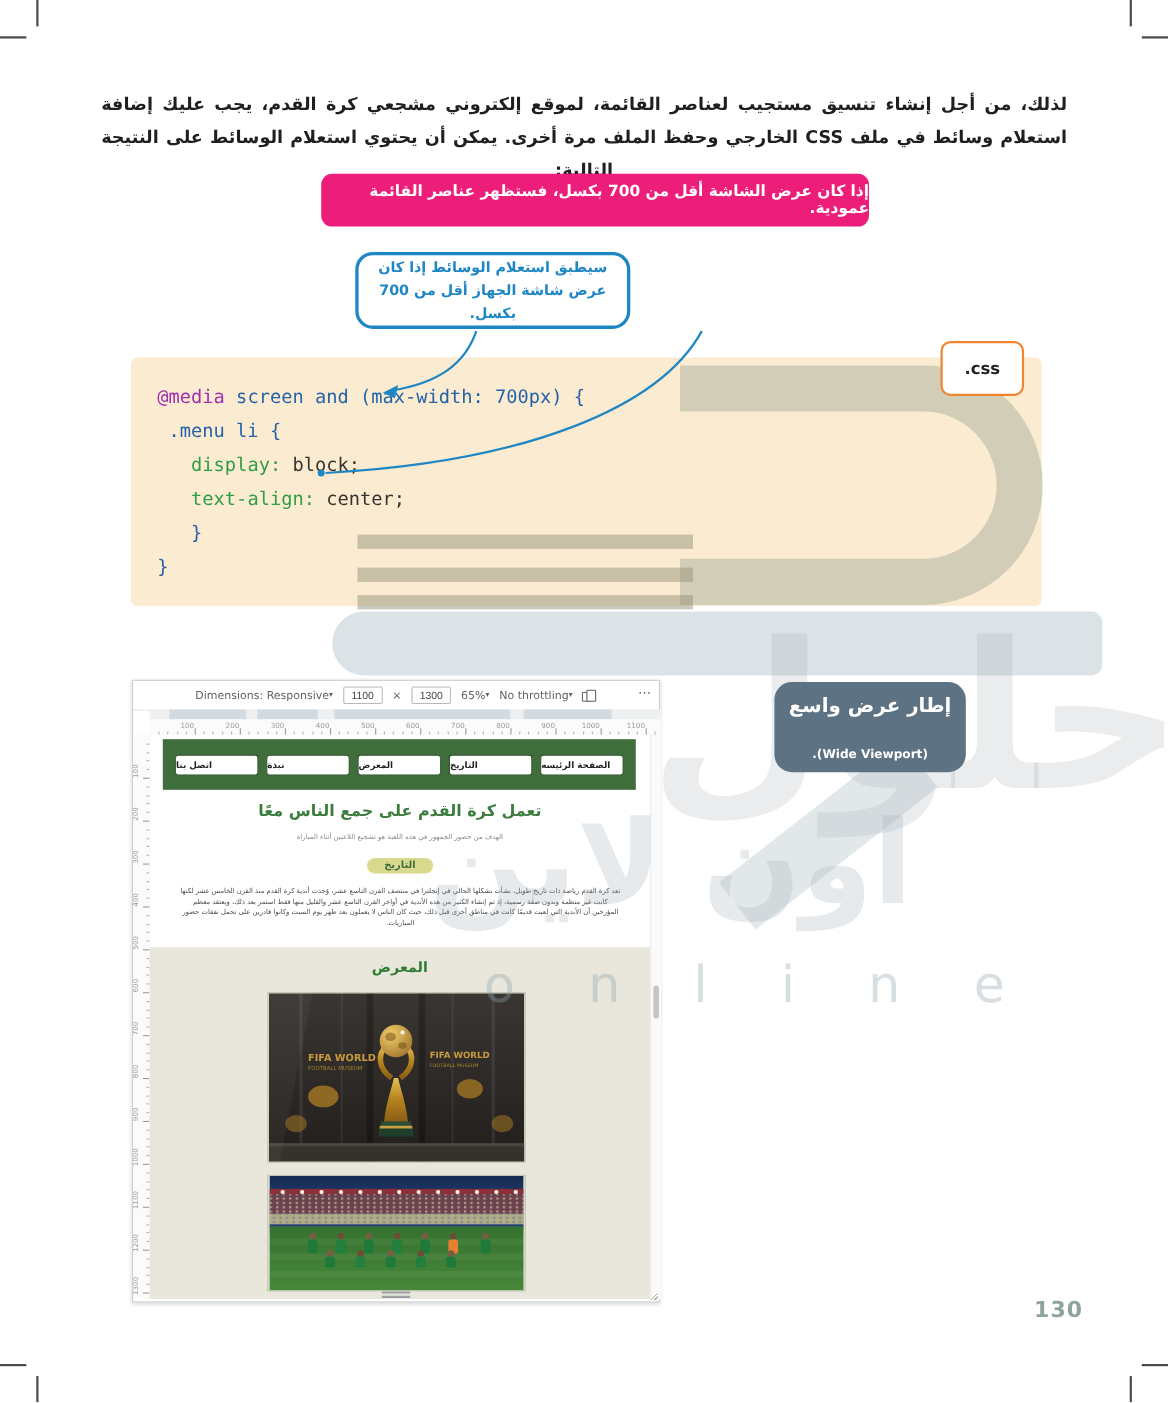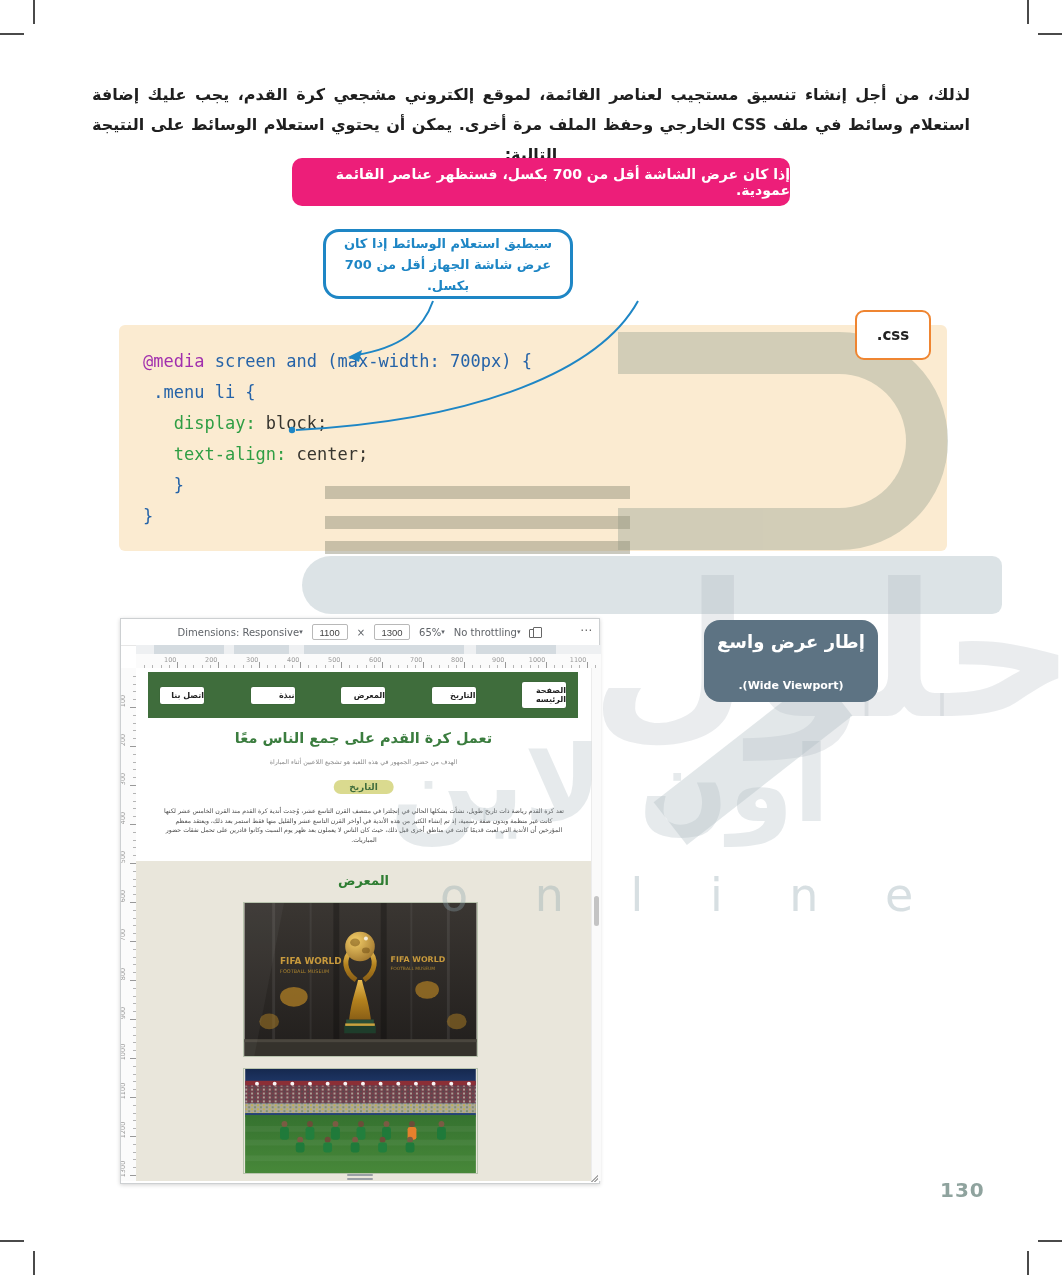--- a/index.html
+++ b/index.html
@@ -86,21 +86,21 @@
   .vruler{position:absolute;left:0;top:49px;width:15px;height:513px;background:#fbfbfb;
           border-right:1px solid #e0e0e0;overflow:hidden;}
   .vtick{position:absolute;right:0;height:1px;width:3px;background:#b5b5b5;}
   .vtick.major{width:6px;background:#999;}
   .vlabel{position:absolute;right:2px;width:22px;text-align:center;font-size:6.5px;color:#9a9a9a;
           transform:rotate(-90deg);}
   .viewport{position:absolute;left:15px;top:49px;width:455px;height:513px;background:#fff;overflow:hidden;}
   .sitenav{position:absolute;left:12px;top:4px;width:430px;height:46px;background:#3F6D3C;
            display:flex;align-items:center;justify-content:space-between;direction:rtl;
            padding:0 12px;box-sizing:border-box;}
-  .nav-btn{background:#fff;color:#222;font-size:8px;font-weight:700;width:44px;text-align:right;
+  .nav-btn{background:#fff;color:#222;font-size:8px;font-weight:700;width:74px;text-align:left;
            padding:4px 0;border-radius:2px;box-shadow:0 0 1px rgba(0,0,0,.4);}
   .site-heading{position:absolute;left:0;top:62px;width:100%;text-align:center;color:#3B7D3F;
                 font-size:14.5px;font-weight:700;direction:rtl;}
   .site-sub{position:absolute;left:0;top:90px;width:100%;text-align:center;color:#8a8a8a;
             font-size:6.3px;direction:rtl;}
   .pill{position:absolute;left:50%;top:112px;transform:translateX(-50%);background:#DADA8F;
         color:#3F6D3C;font-size:9px;font-weight:700;padding:2px 16px;border-radius:8px;direction:rtl;}
   .minitext{position:absolute;left:28px;top:138px;width:400px;font-size:6.2px;line-height:9.6px;
             color:#4a4a4a;text-align:center;direction:rtl;}
   .gallery{position:absolute;left:0;top:193px;width:455px;height:320px;background:#E9E6DB;}

